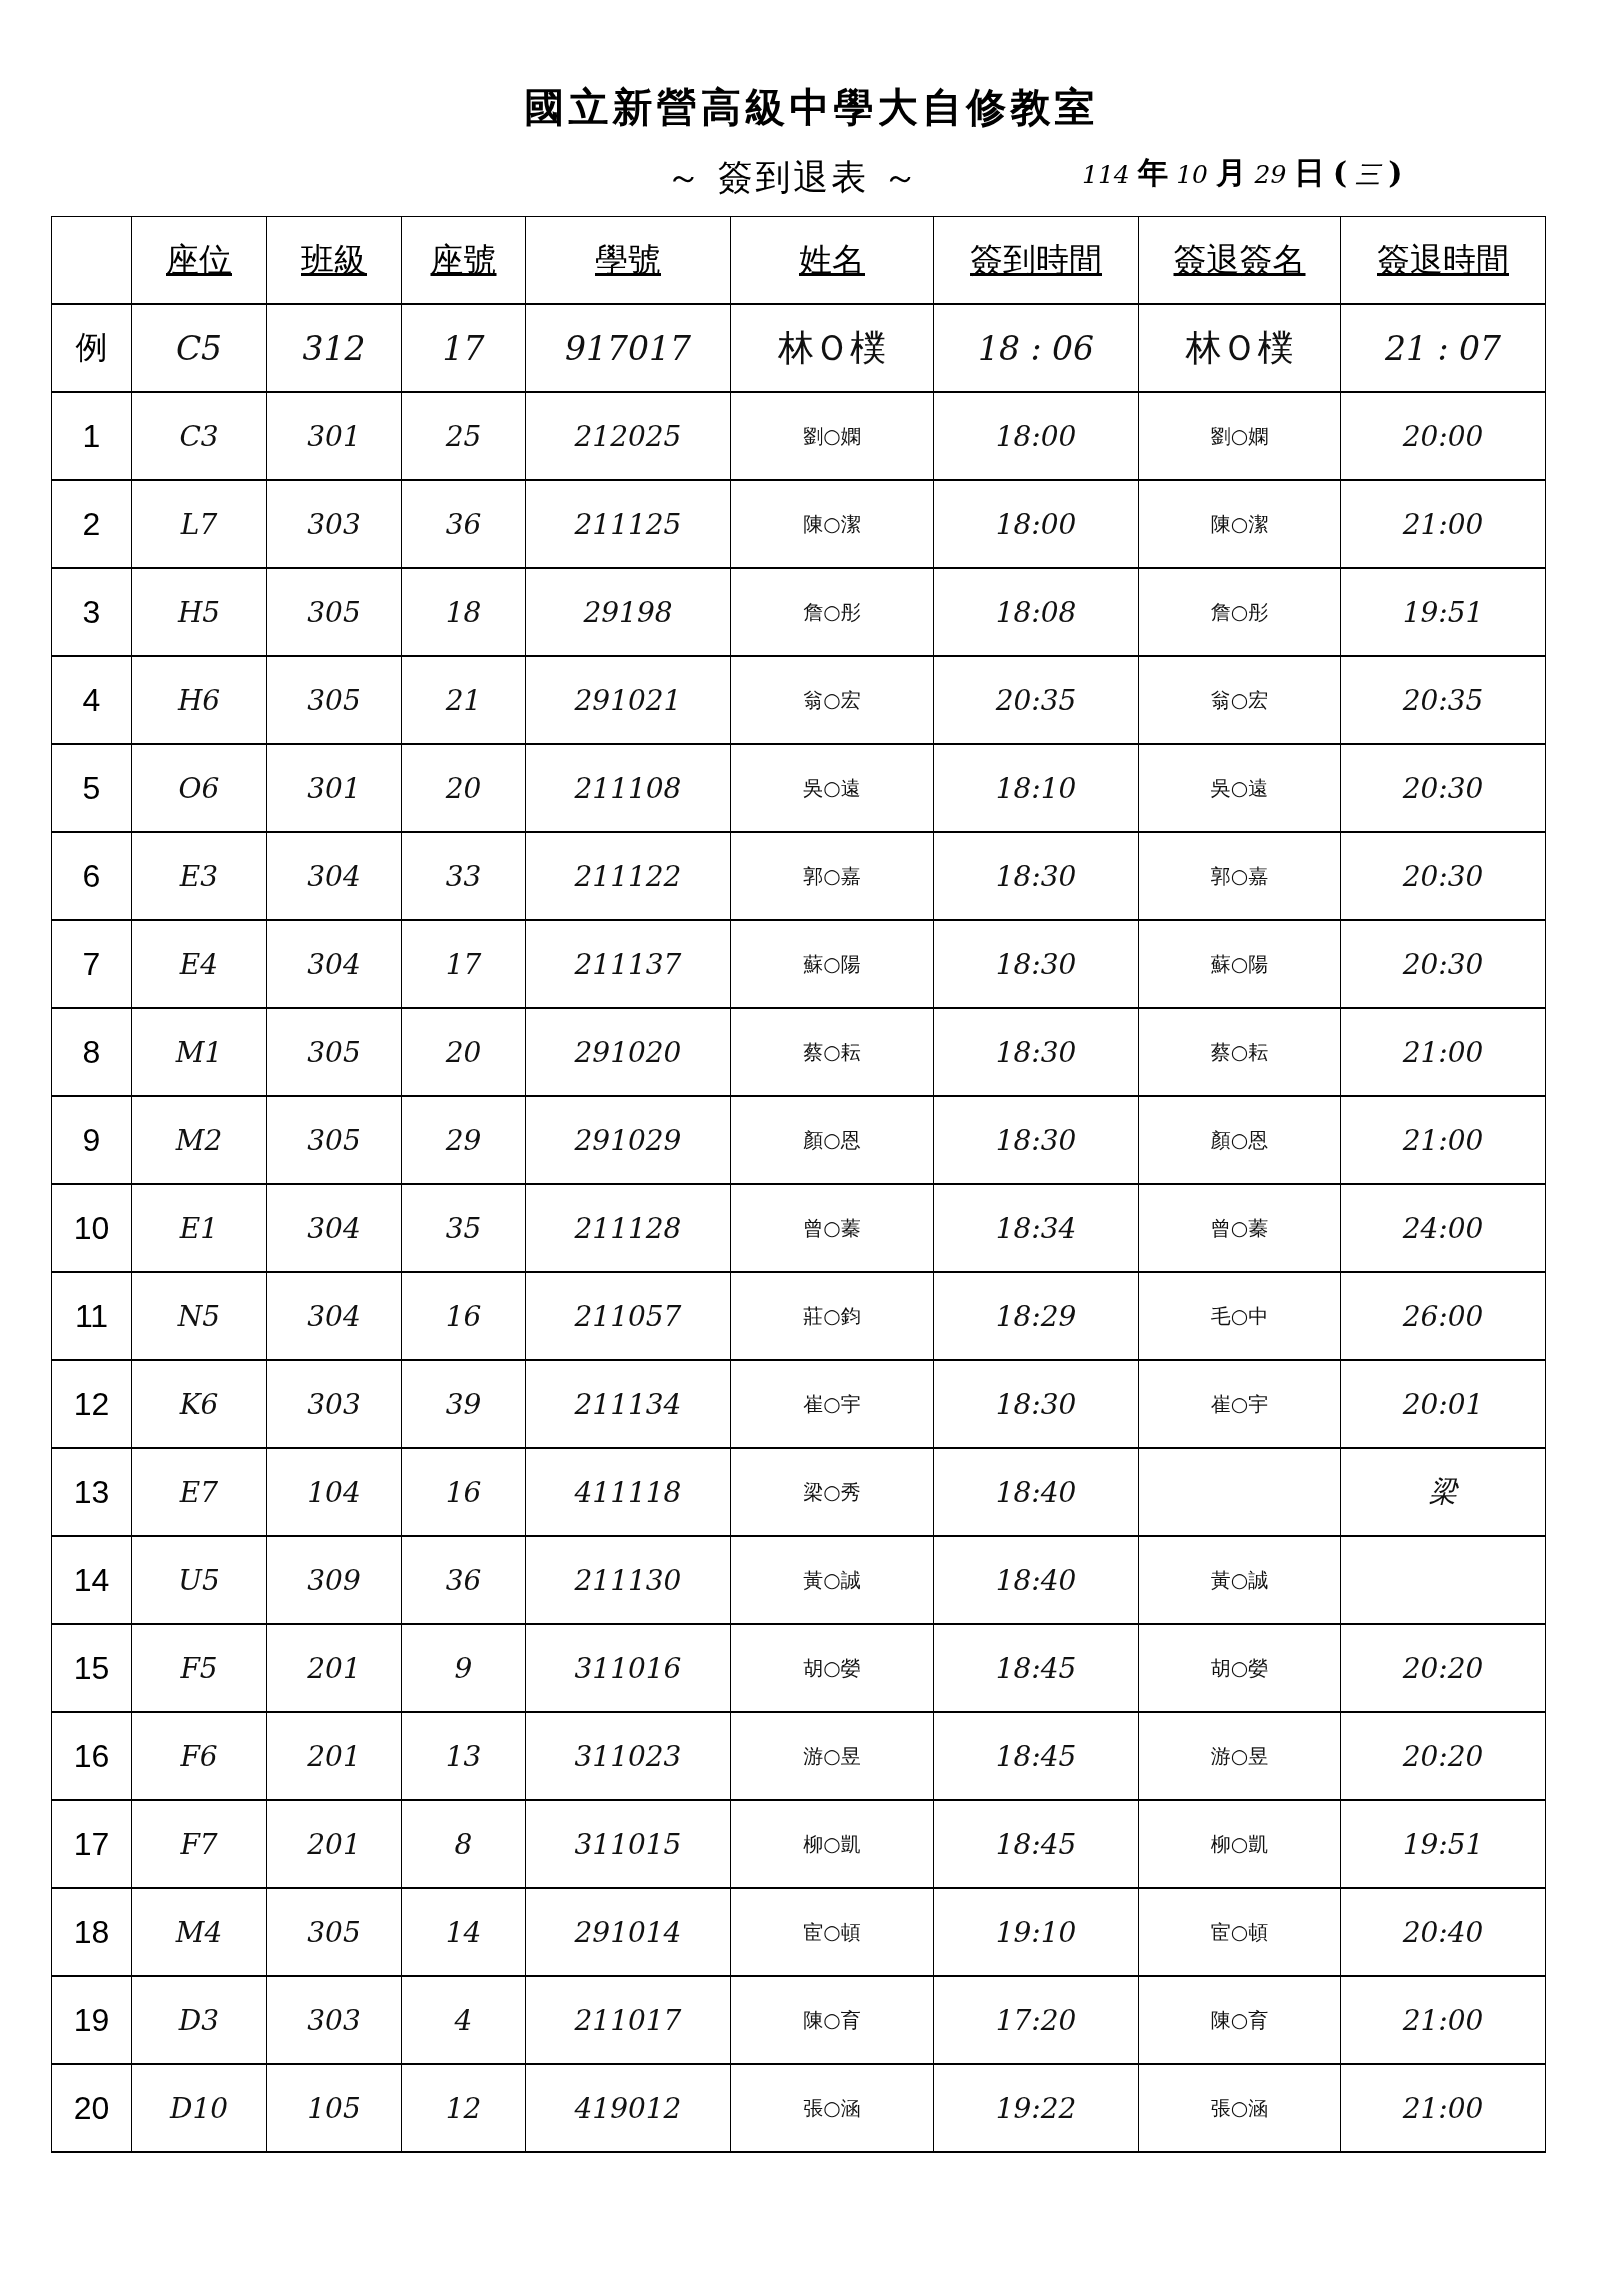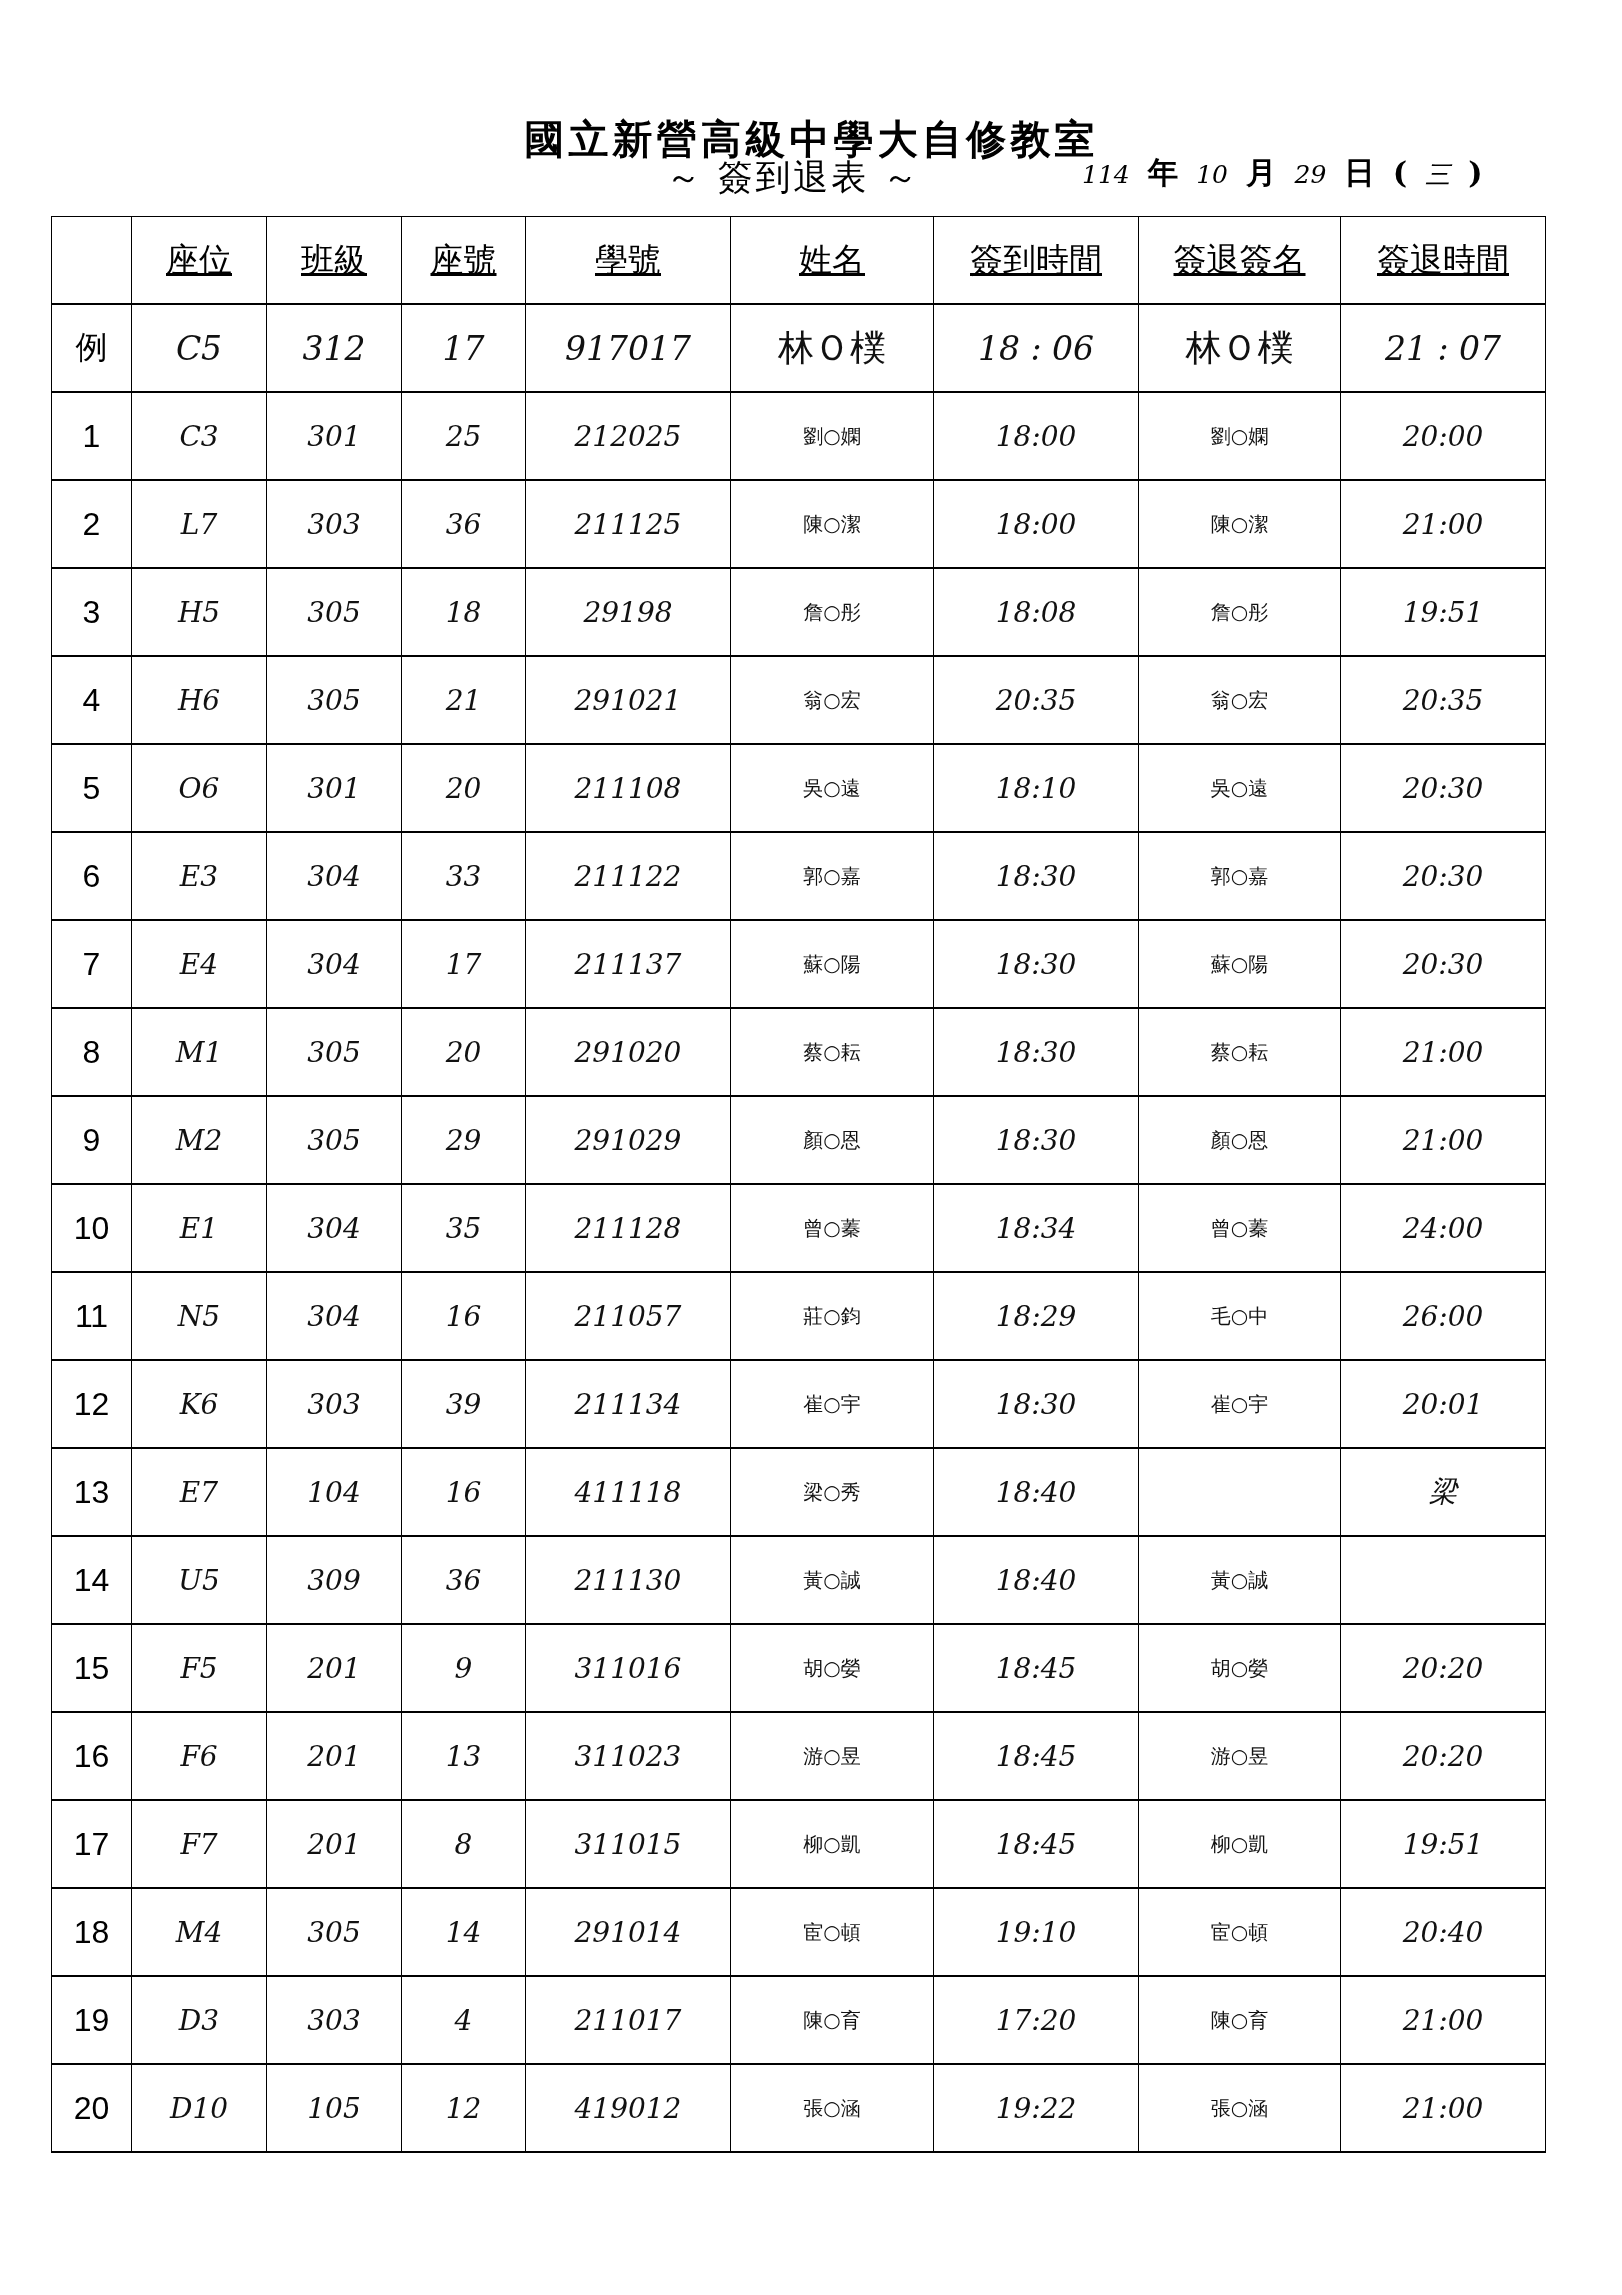--- a/index.html
+++ b/index.html
@@ -3,30 +3,30 @@
 <meta charset="utf-8">
 <style>
   html, body { margin: 0; padding: 0; background: #ffffff; }
   body {
     width: 1623px; height: 2295px; position: relative; overflow: hidden;
     font-family: "DejaVu Sans", sans-serif; color: #000;
   }
   .title {
     position: absolute; left: 0; width: 1623px; top: 80px;
     text-align: center; font-family: "DejaVu Serif", serif;
-    font-weight: bold; font-size: 40px; letter-spacing: 4.2px; margin-top: 32px;
+    font-weight: bold; font-size: 40px; letter-spacing: 4.2px;
   }
   .subtitle {
     position: absolute; left: 666px; top: 154px;
     font-family: "DejaVu Serif", serif; font-size: 35px; letter-spacing: 2.8px;
   }
   .date {
     position: absolute; left: 1082px; top: 153px;
     font-family: "DejaVu Serif", serif; font-size: 30.5px;
-    display: flex; gap: 18px; align-items: baseline;
+    display: flex; gap: 8px; align-items: baseline;
   }
   .date .hw { font-family: "DejaVu Serif", serif; font-style: italic; font-weight: normal; font-size: 25px; }
   .date .fixed { font-weight: bold; }
 
   table.sheet {
     position: absolute; left: 51px; top: 216px;
     border-collapse: collapse; table-layout: fixed;
     width: 1494px;
   }
   table.sheet td, table.sheet th {

